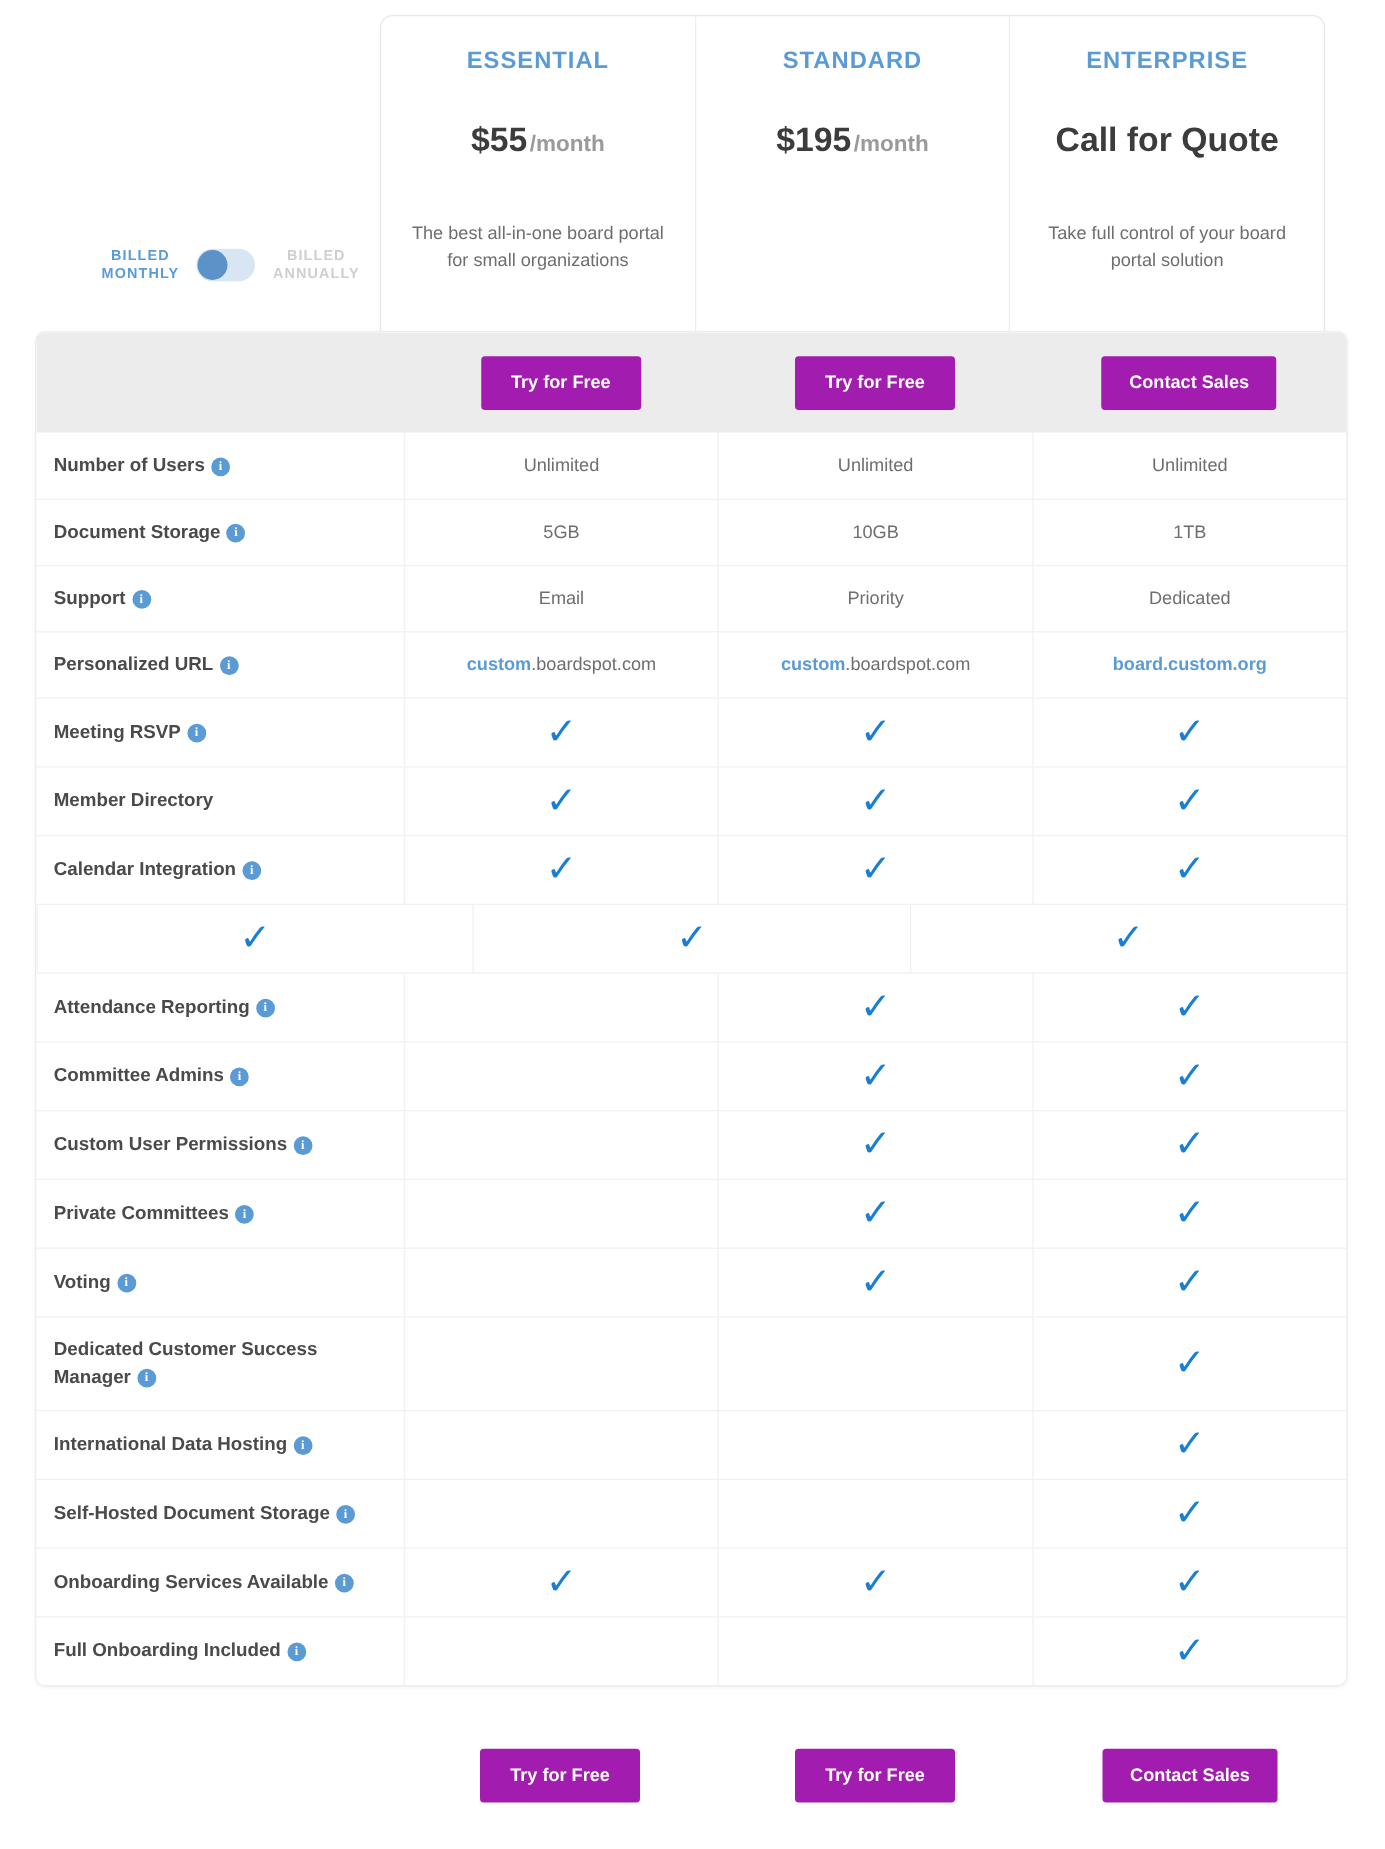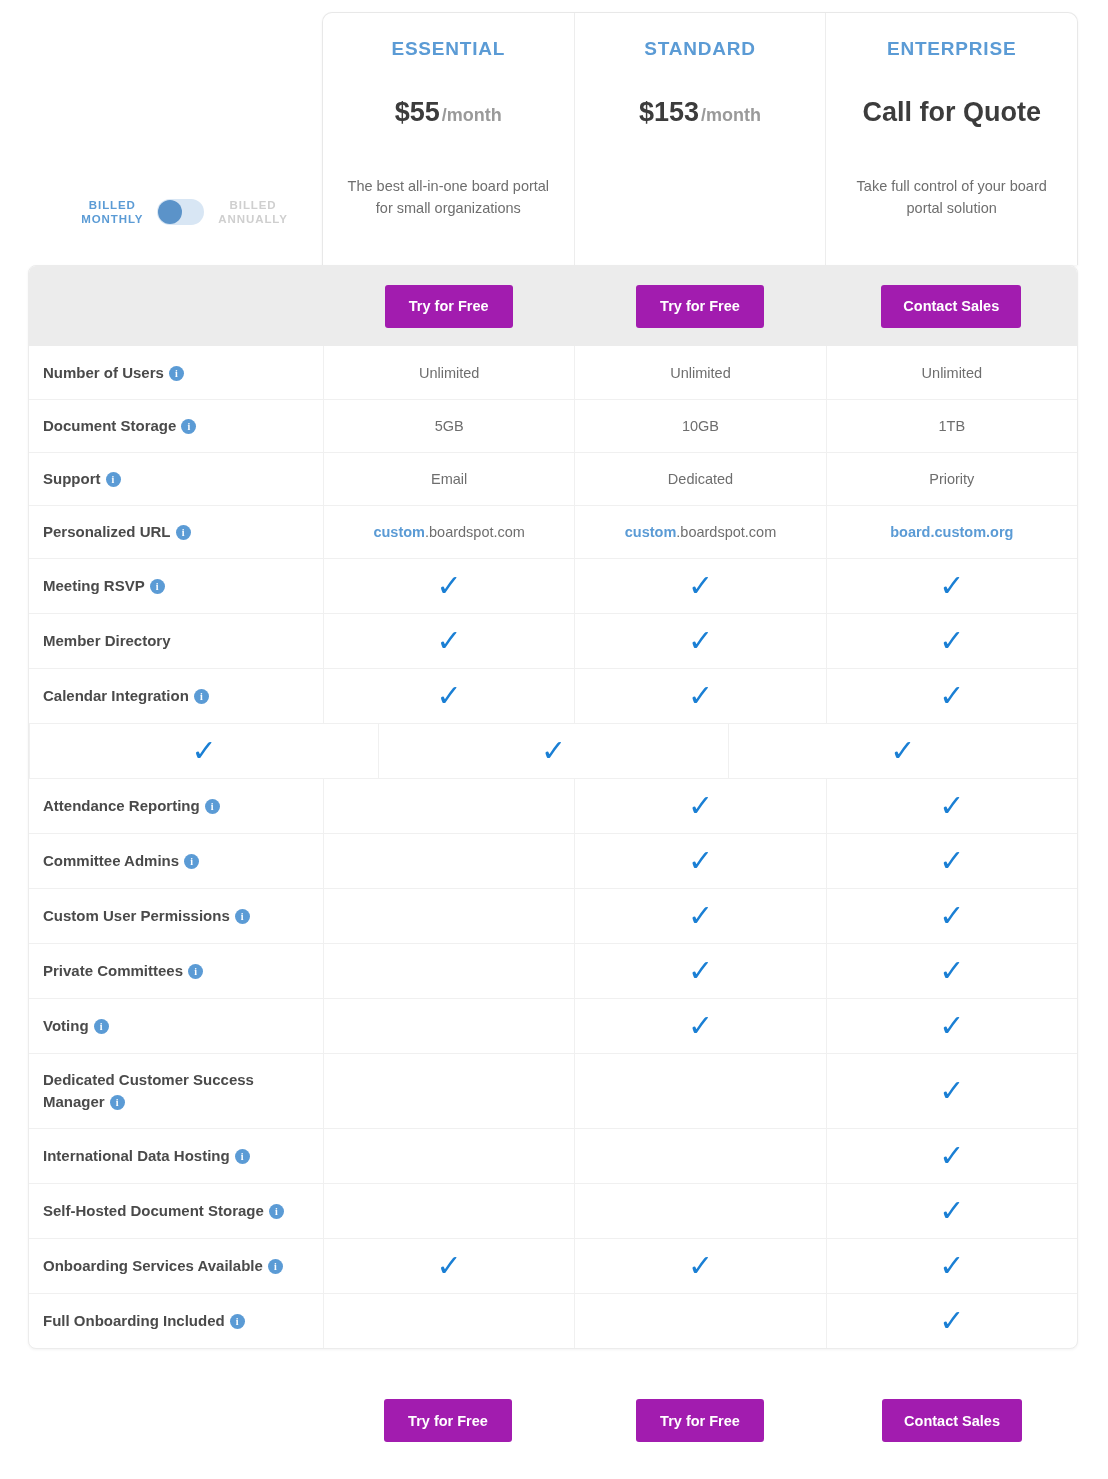--- a/index.html
+++ b/index.html
@@ -13,21 +13,21 @@
   .page {
     position: relative;
     width: 1108px;
     height: 1479px;
     overflow: hidden;
   }
 
   
   .cards-row {
     position: absolute;
-    left: 322px;
+    left: 304px;
     top: 12px;
     width: 756px;
     height: 253px;
     display: flex;
     background: #ffffff;
     border: 1px solid #e8e8e8;
     border-bottom: none;
     border-radius: 10px 10px 0 0;
     box-shadow: 0 1px 3px rgba(0,0,0,0.05);
   }
@@ -228,21 +228,21 @@
 <div class="page">
 
   <div class="cards-row" id="cards-row">
       <div class="plan-card">
         <div class="plan-name">ESSENTIAL</div>
         <div class="plan-price-row"><span class="plan-price">$55</span><span class="plan-period">/month</span></div>
         <div class="plan-desc">The best all-in-one board portal for small organizations</div>
       </div>
       <div class="plan-card">
         <div class="plan-name">STANDARD</div>
-        <div class="plan-price-row"><span class="plan-price">$153</span><span class="plan-period">/month</span></div>
+        <div class="plan-price-row"><span class="plan-price">$195</span><span class="plan-period">/month</span></div>
       </div>
       <div class="plan-card">
         <div class="plan-name">ENTERPRISE</div>
         <div class="plan-price-row"><span class="plan-price">Call for Quote</span></div>
         <div class="plan-desc">Take full control of your board portal solution</div>
       </div>
     </div>
 
   <div class="billing-toggle">
     <div class="bt-label active">BILLED
@@ -297,24 +297,24 @@
           </div>
         </div>
         <div class="row">
           <div class="cell-label">
             <div><span class="txt">Support</span><span class="info-icon">i</span></div>
           </div>
           <div class="cell-val">
             <span>Email</span>
           </div>
           <div class="cell-val">
+            <span>Priority</span>
+          </div>
+          <div class="cell-val">
             <span>Dedicated</span>
-          </div>
-          <div class="cell-val">
-            <span>Priority</span>
           </div>
         </div>
         <div class="row">
           <div class="cell-label">
             <div><span class="txt">Personalized URL</span><span class="info-icon">i</span></div>
           </div>
           <div class="cell-val">
             <span class="url-custom">custom</span>
             <span class="url-rest">.boardspot.com</span>
           </div>

